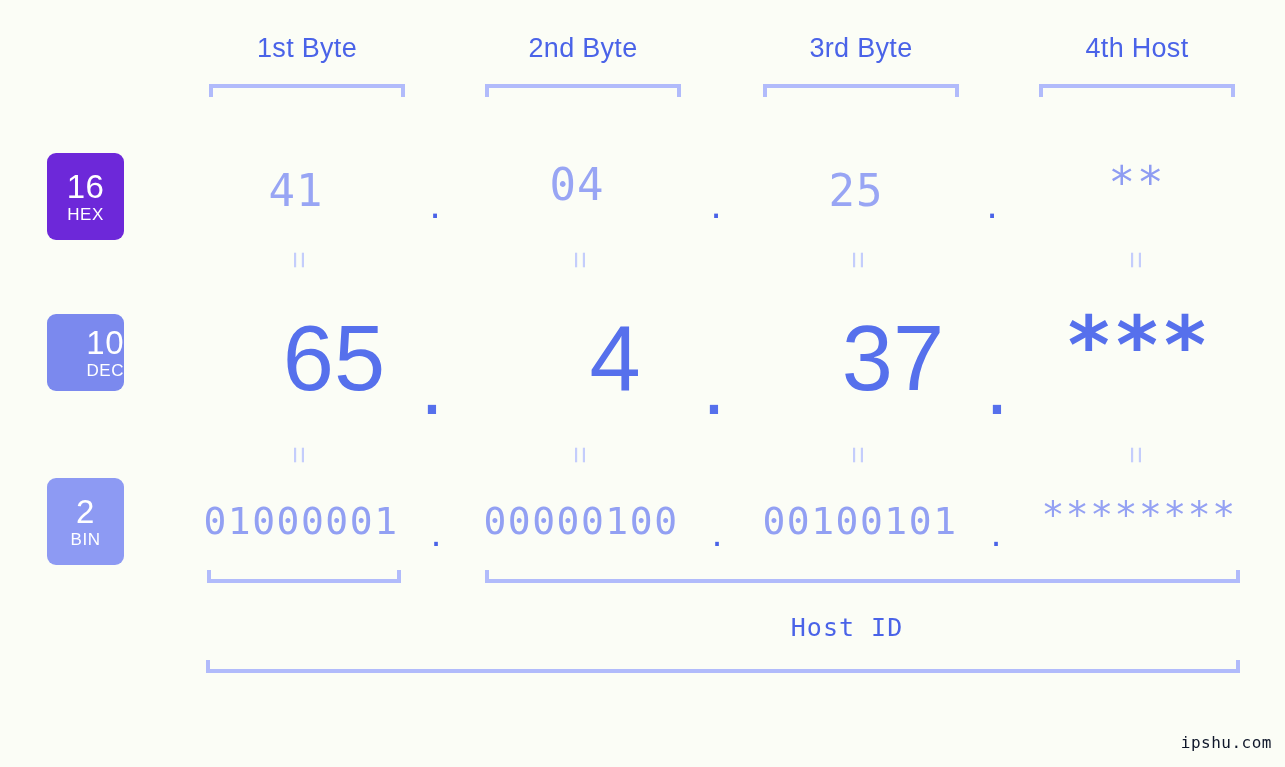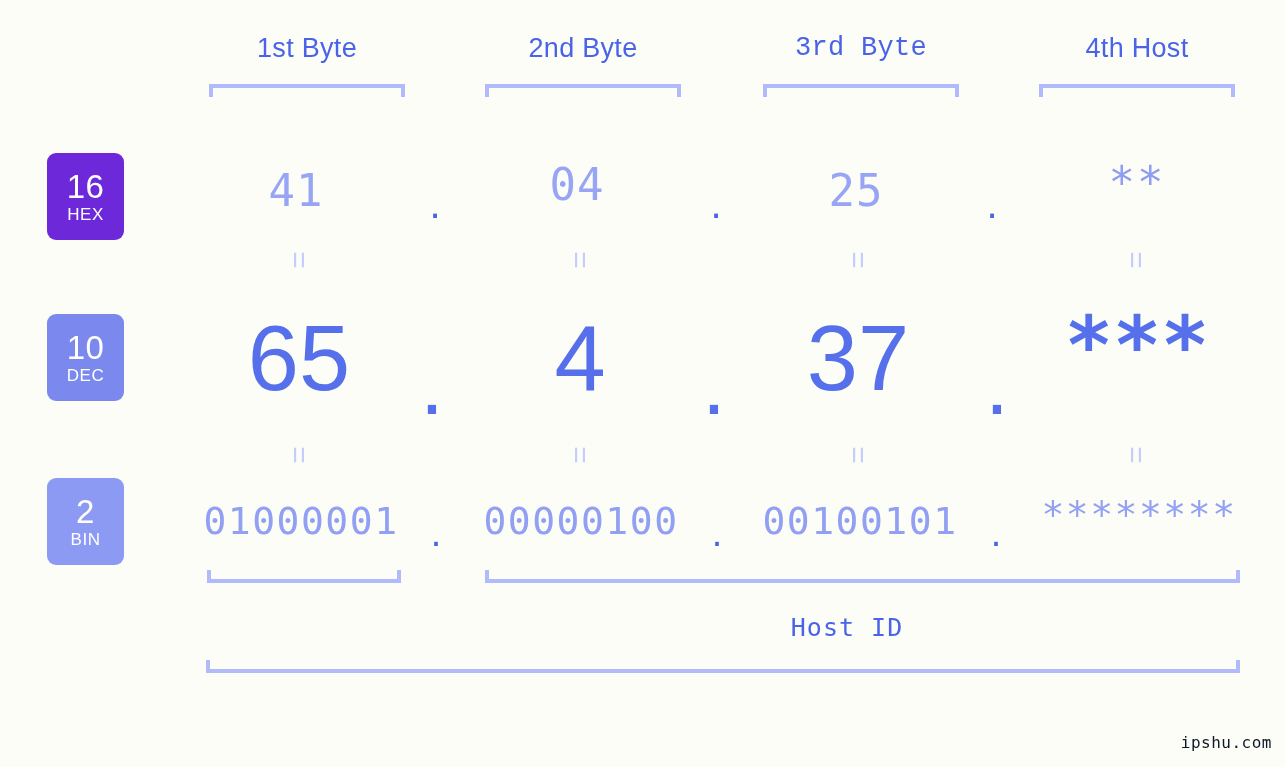--- a/index.html
+++ b/index.html
@@ -74,21 +74,21 @@
     letter-spacing: 0.5px;
   }
   .badge .badge-label {
     font-size: 17px;
     font-weight: 400;
     margin-top: 3px;
     letter-spacing: 0.5px;
   }
 
   #badge-hex { top: 153px; height: 87px; background: #6d28d9; }
-  #badge-dec { top: 314px; height: 87px; background: #7b89ee; }
+  #badge-dec { top: 314px; height: 77px; background: #7b89ee; align-items: flex-end; }
   #badge-bin { top: 478px; height: 87px; background: #8d9af3; }
 
   
   .row {
     position: absolute;
     left: 0;
     width: 1285px;
     height: 0;
   }
 
@@ -119,20 +119,21 @@
     line-height: 0;
   }
 
   
   .dec-val {
     font-family: "Liberation Sans", sans-serif;
     font-size: 92px;
     font-weight: 400;
     color: #5670ec;
     letter-spacing: 0px;
+    margin-left: 35px;
   }
   .dec-star {
     font-family: "DejaVu Sans Mono", monospace;
     font-size: 80px;
     font-weight: 700;
     color: #5670ec;
     letter-spacing: 0px;
   }
   .dec-dot {
     font-family: "Liberation Sans", sans-serif;
@@ -207,21 +208,21 @@
     letter-spacing: 0.5px;
   }
 </style>
 </head>
 <body>
 
 <div id="stage">
 
   <div class="byte-header" style="left:209px; width:196px;">1st Byte</div>
   <div class="byte-header" style="left:485px; width:196px;">2nd Byte</div>
-  <div class="byte-header" style="left:763px; width:196px;font-family:Liberation Mono, monospace;">3rd Byte</div>
+  <div class="byte-header" style="left:763px; width:196px;">3rd Byte</div>
   <div class="byte-header" style="left:1039px; width:196px;">4th Host</div>
 
   <div class="bracket-top" style="left:209px; top:84px; width:196px;"></div>
   <div class="bracket-top" style="left:485px; top:84px; width:196px;"></div>
   <div class="bracket-top" style="left:763px; top:84px; width:196px;"></div>
   <div class="bracket-top" style="left:1039px; top:84px; width:196px;"></div>
 
   <div class="badge" id="badge-hex">
     <span class="badge-num">16</span>
     <span class="badge-label">HEX</span>

